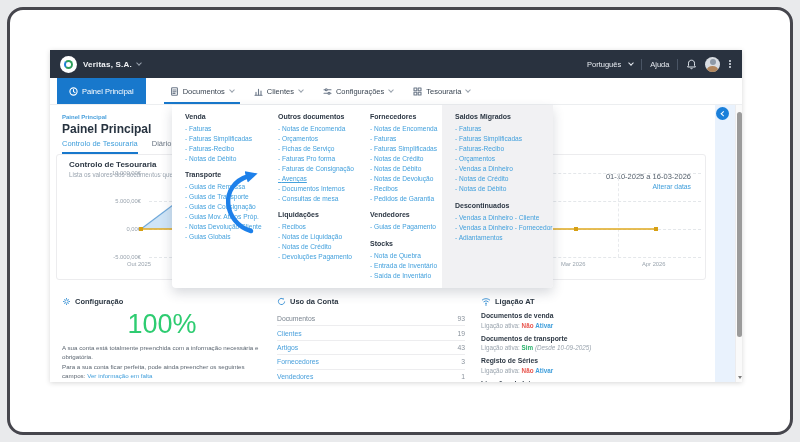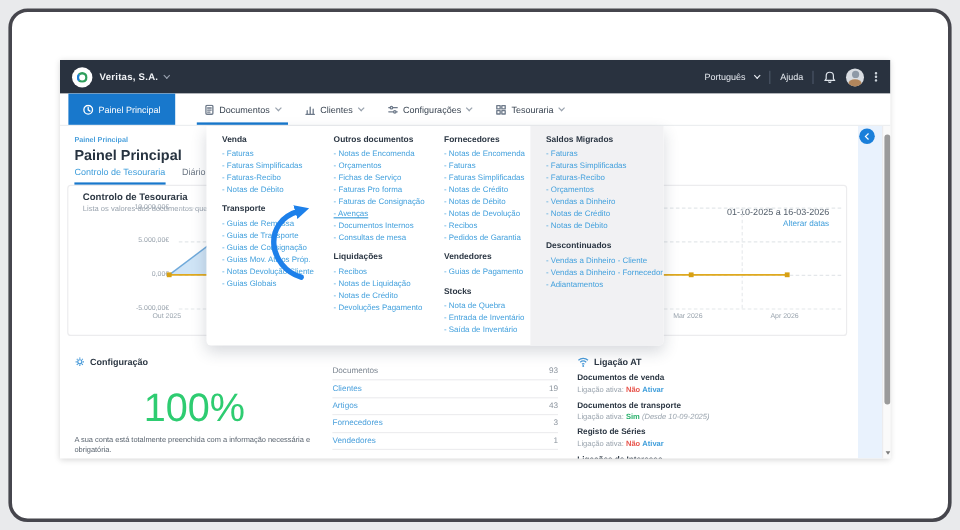--- a/index.html
+++ b/index.html
@@ -65,21 +65,21 @@
   .collapse-btn { position:absolute; left:666px; top:2px; width:13px; height:13px; border-radius:50%; background:#1a7fda; display:flex; align-items:center; justify-content:center; }
   .collapse-btn .caret { border-color:#fff; transform:rotate(135deg); margin:0 0 0 2px; width:3.5px; height:3.5px; }
   .scrollbar { position:absolute; right:0; top:0; width:7px; height:277px; background:#fafafa; border-left:1px solid #ececee; }
   .scroll-thumb { position:absolute; left:1px; top:7px; width:4.5px; height:225px; background:#9b9b9b; border-radius:3px; }
   .scroll-arrow { position:absolute; left:1.5px; bottom:3px; width:0; height:0; border-left:2.5px solid transparent; border-right:2.5px solid transparent; border-top:3.5px solid #7b7b7b; }
 
   
   .sec-head { display:flex; align-items:center; gap:4px; font-size:7.5px; font-weight:bold; color:#2d3844; }
   .sec-head svg { display:block; }
   .config { position:absolute; left:12px; top:192px; width:200px; }
-  .percent { text-align:center; font-size:33px; color:#2ecc71; margin-top:15px; font-weight:normal; }
+  .percent { text-align:center; font-size:27px; color:#2ecc71; margin-top:3px; font-weight:normal; }
   .config p { font-size:6.2px; color:#5b6570; line-height:1.5; margin-top:3px; }
   .inline-link { color:#3f9edb; }
 
   .usage { position:absolute; left:227px; top:192px; width:188px; }
   .usage-rows { margin-top:6px; }
   .u-row { display:flex; justify-content:space-between; align-items:center; font-size:6.8px; padding:3.2px 0; border-bottom:1px solid #ededef; }
   .u-label { color:#4aa0dc; }
   .u-label.muted { color:#7b8590; }
   .u-value { color:#8a939d; }
 
@@ -245,20 +245,27 @@
       </div>
       <div class="percent">100%</div>
       <p>
         <span>A sua conta está totalmente preenchida com a informação necessária e obrigatória.</span><br>
         <span>Para a sua conta ficar perfeita, pode ainda preencher os seguintes campos:</span>
         <span class="inline-link">Ver informação em falta</span>
       </p>
     </div>
 
     <div class="usage">
+      <div class="sec-head">
+        <svg width="9" height="9" viewBox="0 0 9 9">
+            <path d="M7.6 4.5a3.1 3.1 0 1 1-1-2.3" stroke="#4a9bd9" stroke-width="1" fill="none"></path>
+            <path d="M6.2 0.8l.6 1.5-1.6.3z" fill="#4a9bd9"></path>
+          </svg>
+        <span>Uso da Conta</span>
+      </div>
       <div class="usage-rows">
         <div class="u-row">
           <span class="u-label muted">Documentos</span>
           <span class="u-value">93</span>
         </div>
         <div class="u-row">
           <span class="u-label">Clientes</span>
           <span class="u-value">19</span>
         </div>
         <div class="u-row">

